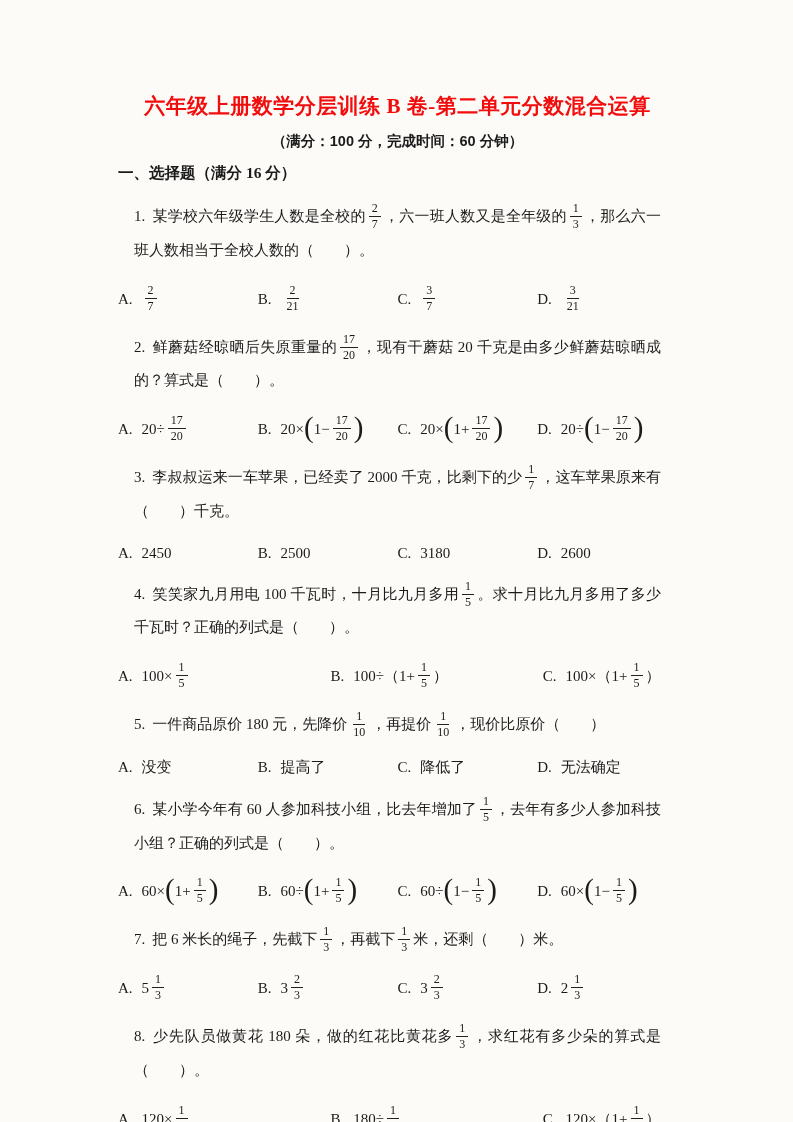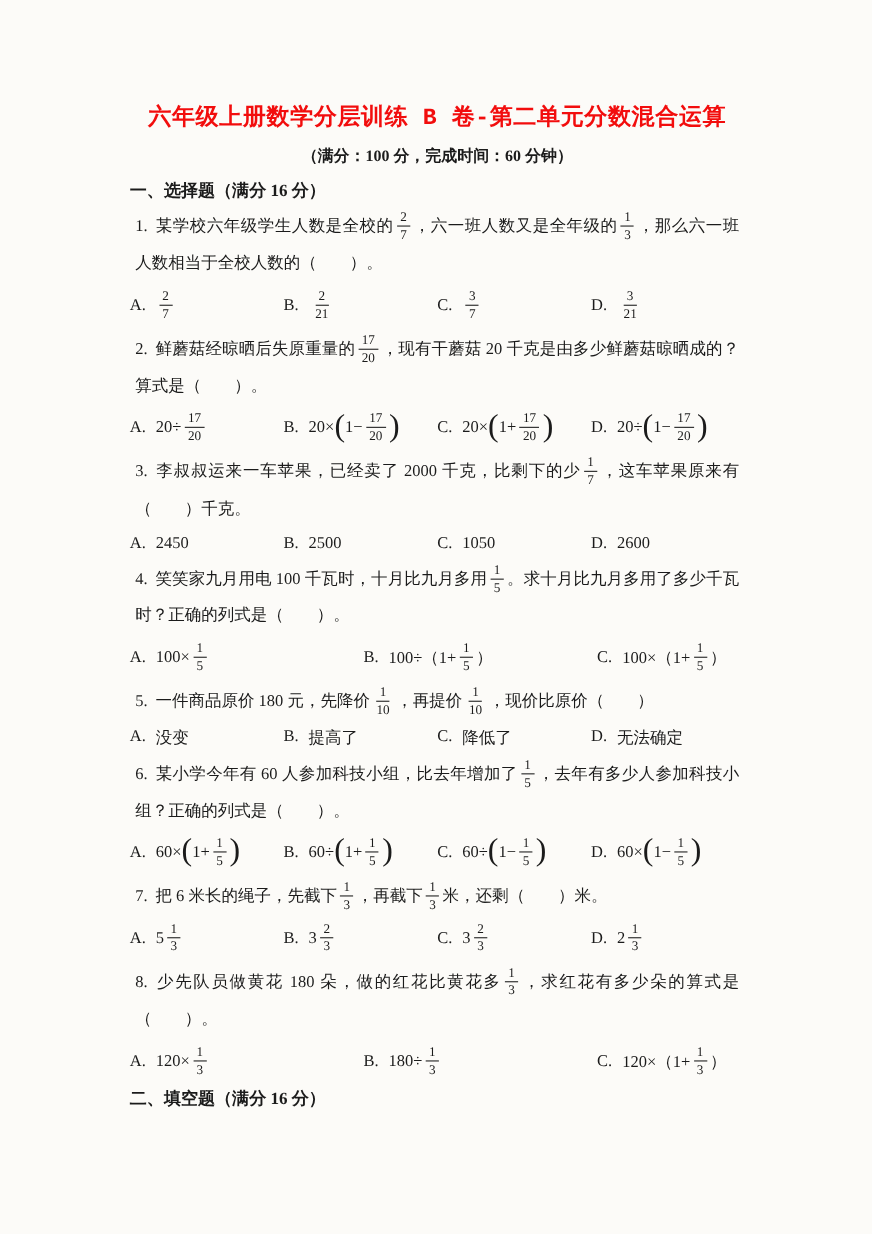--- a/index.html
+++ b/index.html
@@ -4,36 +4,36 @@
 <style>
   html,body{margin:0;padding:0;}
   body{background:#fcfbf8;font-family:"Liberation Serif","DejaVu Serif",serif;}
   .page{
     width:793px;height:1122px;box-sizing:border-box;
     padding:92px 116px 0 118px;
     background:#fcfbf8;color:#1b1b1b;font-size:15px;
     overflow:hidden;
   }
   .title{
-    font-family:Liberation Mono, monospace;
+    font-family:Liberation Serif, serif;
     font-weight:700;font-size:21px;text-align:center;
     margin:0 0 12px 0;letter-spacing:0.5px;
   }
   .subtitle{
-    font-family:Liberation Serif, serif;
+    font-family:Liberation Sans, sans-serif;
     font-weight:700;font-size:14.5px;text-align:center;
     margin:0 0 12px 0;
   }
   .sec-heading{
     font-family:Liberation Serif, serif;
     font-weight:700;font-size:15.5px;
     margin:4px 0 6px 0;
   }
   .q-block{margin:0 0 6px 0;}
-  .q-text{line-height:2.25;text-align:justify;margin:5px;}
+  .q-text{line-height:2.25;text-align:justify;margin:16px;}
   .q-num{margin-right:7px;}
   .run{white-space:pre-wrap;}
   .frac{
     display:inline-flex;flex-direction:column;align-items:center;
     vertical-align:middle;font-size:12px;line-height:1.25;
     margin:0 3px;position:relative;top:-1px;
   }
   .frac .num{border-bottom:1px solid #222;padding:0 3px;}
   .frac .den{padding:0 3px;}
   .bigp{
@@ -175,21 +175,21 @@
           </span>
           <span class="opt">
             <span class="opt-label">B.</span>
             <span class="opt-body">
               <span class="run">2500</span>
             </span>
           </span>
           <span class="opt">
             <span class="opt-label">C.</span>
             <span class="opt-body">
-              <span class="run">1050</span>
+              <span class="run">3180</span>
             </span>
           </span>
           <span class="opt">
             <span class="opt-label">D.</span>
             <span class="opt-body">
               <span class="run">2600</span>
             </span>
           </span>
         </div>
       </div>

